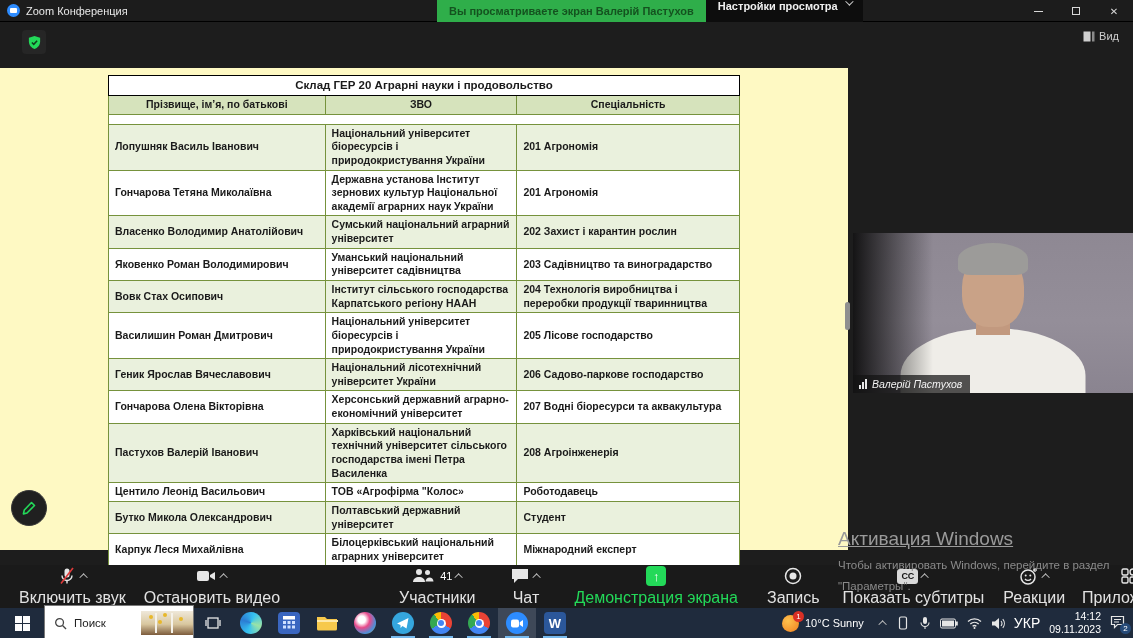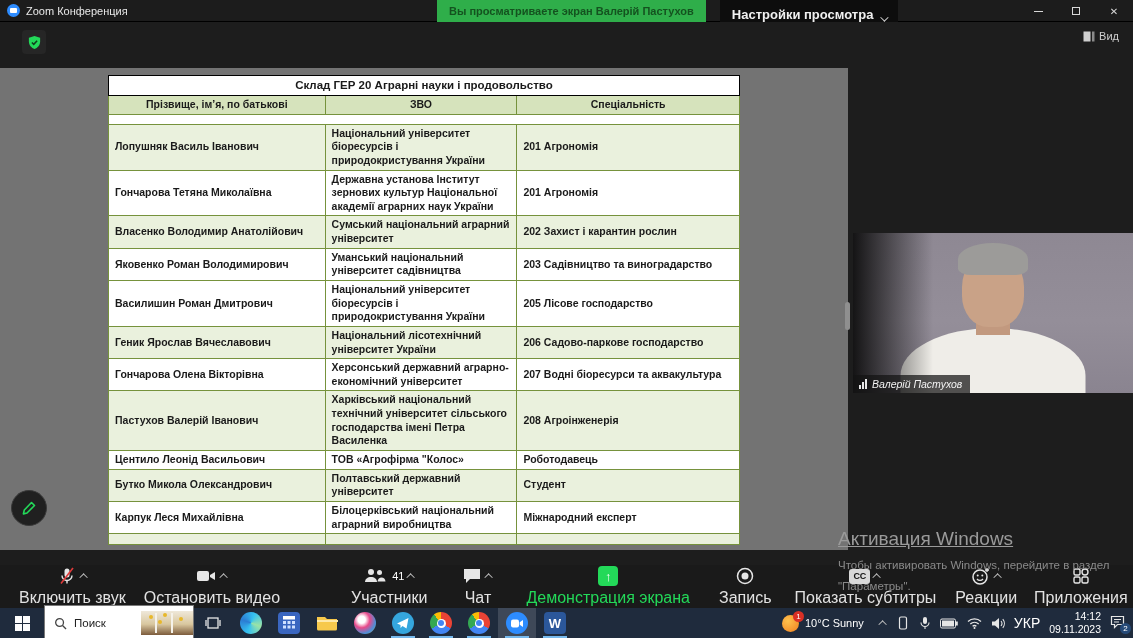--- a/index.html
+++ b/index.html
@@ -5,33 +5,33 @@
   * { margin:0; padding:0; box-sizing:border-box; }
   body { font-family:"Liberation Sans", sans-serif; background:#000; }
   .screen { position:relative; width:1133px; height:638px; overflow:hidden; background:#1d1d1d; }
 
   
   .titlebar { position:relative; height:22px; background:#1c1c1c; display:flex; align-items:center; color:#e8e8e8; font-size:11px; border-bottom:1px solid #000; }
   .zoom-logo { width:13px; height:13px; border-radius:50%; background:#2d8cff; margin:0 6px 0 7px; display:flex; align-items:center; justify-content:center; }
   .zoom-logo span { display:block; width:7px; height:5px; background:#fff; border-radius:1px; }
   .banner-wrap { position:absolute; left:437px; top:0; height:22px; display:flex; }
   .banner { background:#2fae4a; color:#14521f; font-weight:bold; font-size:11px; display:flex; align-items:center; padding:0 12px; }
-  .view-settings { background:#0d0d0d; color:#f0f0f0; font-weight:bold; font-size:13px; display:flex; align-items:flex-end; gap:7px; padding:0 12px;margin-left:14px; }
+  .view-settings { background:#0d0d0d; color:#f0f0f0; font-weight:bold; font-size:11px; display:flex; align-items:flex-start; gap:7px; padding:0 12px; }
   .chev-down { width:6px; height:6px; border-right:1.5px solid #cfcfcf; border-bottom:1.5px solid #cfcfcf; transform:rotate(45deg) translateY(-2px); }
   .green-tab { position:absolute; left:545px; top:0; width:52px; height:9px; background:#3fd15a; }
   .win-controls { position:absolute; right:0; top:0; height:22px; display:flex; }
   .win-btn { width:38px; height:22px; display:flex; align-items:center; justify-content:center; color:#d8d8d8; font-size:10px; }
   .min-glyph { width:9px; height:1px; background:#d8d8d8; }
   .max-glyph { width:8px; height:8px; border:1px solid #d8d8d8; }
 
   
   .main { position:absolute; top:22px; left:0; width:1133px; height:543px; background:#1d1d1d; }
   .shield { position:absolute; left:22px; top:8px; width:24px; height:24px; background:#262626; border-radius:4px; display:flex; align-items:center; justify-content:center; }
   .view-indicator { position:absolute; right:14px; top:8px; display:flex; align-items:center; gap:4px; color:#cfcfcf; font-size:11px; }
-  .share-area { position:absolute; left:0; top:46px; width:848px; height:482px; background:#737373; }
+  .share-area { position:absolute; left:0; top:46px; width:848px; height:482px; background:#fef9c3; }
 
   
   .gertable { position:absolute; left:108px; top:7px; width:632px; border-collapse:collapse; font-size:10.5px; color:#1a1a1a; background:#fff; }
   .gertable td, .gertable th { border:1px solid #76923c; padding:2px 6px; vertical-align:middle; line-height:1.3; }
   .gertable .title-row th { border:1.5px solid #000; background:#fff; font-size:11.5px; font-weight:bold; text-align:center; padding:2px; }
   .gertable .head-row th { background:#d6e3bc; font-weight:bold; text-align:center; }
   .gertable .spacer-row td { background:#fff; height:10px; border-left:1px solid #76923c; border-right:1px solid #76923c; }
   .row-green td { background:#eaf1dd; }
   .row-white td { background:#ffffff; }
   .gertable td { font-weight:bold; }
@@ -170,20 +170,25 @@
         <tr class="row-green">
               <td>Власенко Володимир Анатолійович</td>
               <td>Сумський національний аграрний університет</td>
               <td>202 Захист і карантин рослин</td>
             </tr>
         <tr class="row-white">
               <td>Яковенко Роман Володимирович</td>
               <td>Уманський національний університет садівництва</td>
               <td>203 Садівництво та виноградарство</td>
             </tr>
+        <tr class="row-green">
+              <td>Вовк Стах Осипович</td>
+              <td>Інститут сільського господарства Карпатського регіону НААН</td>
+              <td>204 Технологія виробництва і переробки продукції тваринництва</td>
+            </tr>
         <tr class="row-white">
               <td>Василишин Роман Дмитрович</td>
               <td>Національний університет біоресурсів і природокристування України</td>
               <td>205 Лісове господарство</td>
             </tr>
         <tr class="row-green">
               <td>Геник Ярослав Вячеславович</td>
               <td>Національний лісотехнічний університет України</td>
               <td>206 Садово-паркове господарство</td>
             </tr>
@@ -202,21 +207,21 @@
               <td>ТОВ «Агрофірма "Колос»</td>
               <td>Роботодавець</td>
             </tr>
         <tr class="row-green">
               <td>Бутко Микола Олександрович</td>
               <td>Полтавський державний університет</td>
               <td>Студент</td>
             </tr>
         <tr class="row-white">
               <td>Карпук Леся Михайлівна</td>
-              <td>Білоцерківський національний аграрний виробництва</td>
+              <td>Білоцерківський національний аграрних університет</td>
               <td>Міжнародний експерт</td>
             </tr>
         <tr class="tail-row">
               <td></td>
               <td></td>
               <td></td>
             </tr>
       </tbody>
         </table>
     </div>
@@ -272,21 +277,21 @@
       <div class="trow">
         <svg width="22" height="20" viewBox="0 0 22 20">
             <rect x="2" y="5" width="12" height="10" rx="2" fill="#e6e6e6"></rect>
             <path d="M15 9l5-3v8l-5-3z" fill="#e6e6e6"></path>
           </svg>
         <span class="chev-up"></span>
       </div>
       <div class="tlabel">Остановить видео</div>
     </div>
 
-    <div class="titem" style="margin-left:62px">
+    <div class="titem" style="margin-left:110px">
       <div class="trow">
         <svg width="24" height="18" viewBox="0 0 24 18">
             <circle cx="8" cy="5" r="3" fill="#e6e6e6"></circle>
             <path d="M2 15c0-3 2.7-5 6-5s6 2 6 5z" fill="#e6e6e6"></path>
             <circle cx="16.5" cy="5.5" r="2.5" fill="#e6e6e6"></circle>
             <path d="M14.5 14.5c.4-2.6 2-4 4-4 2.2 0 3.8 1.6 4 4z" fill="#e6e6e6"></path>
           </svg>
         <span class="count">41</span>
         <span class="chev-up"></span>
       </div>

